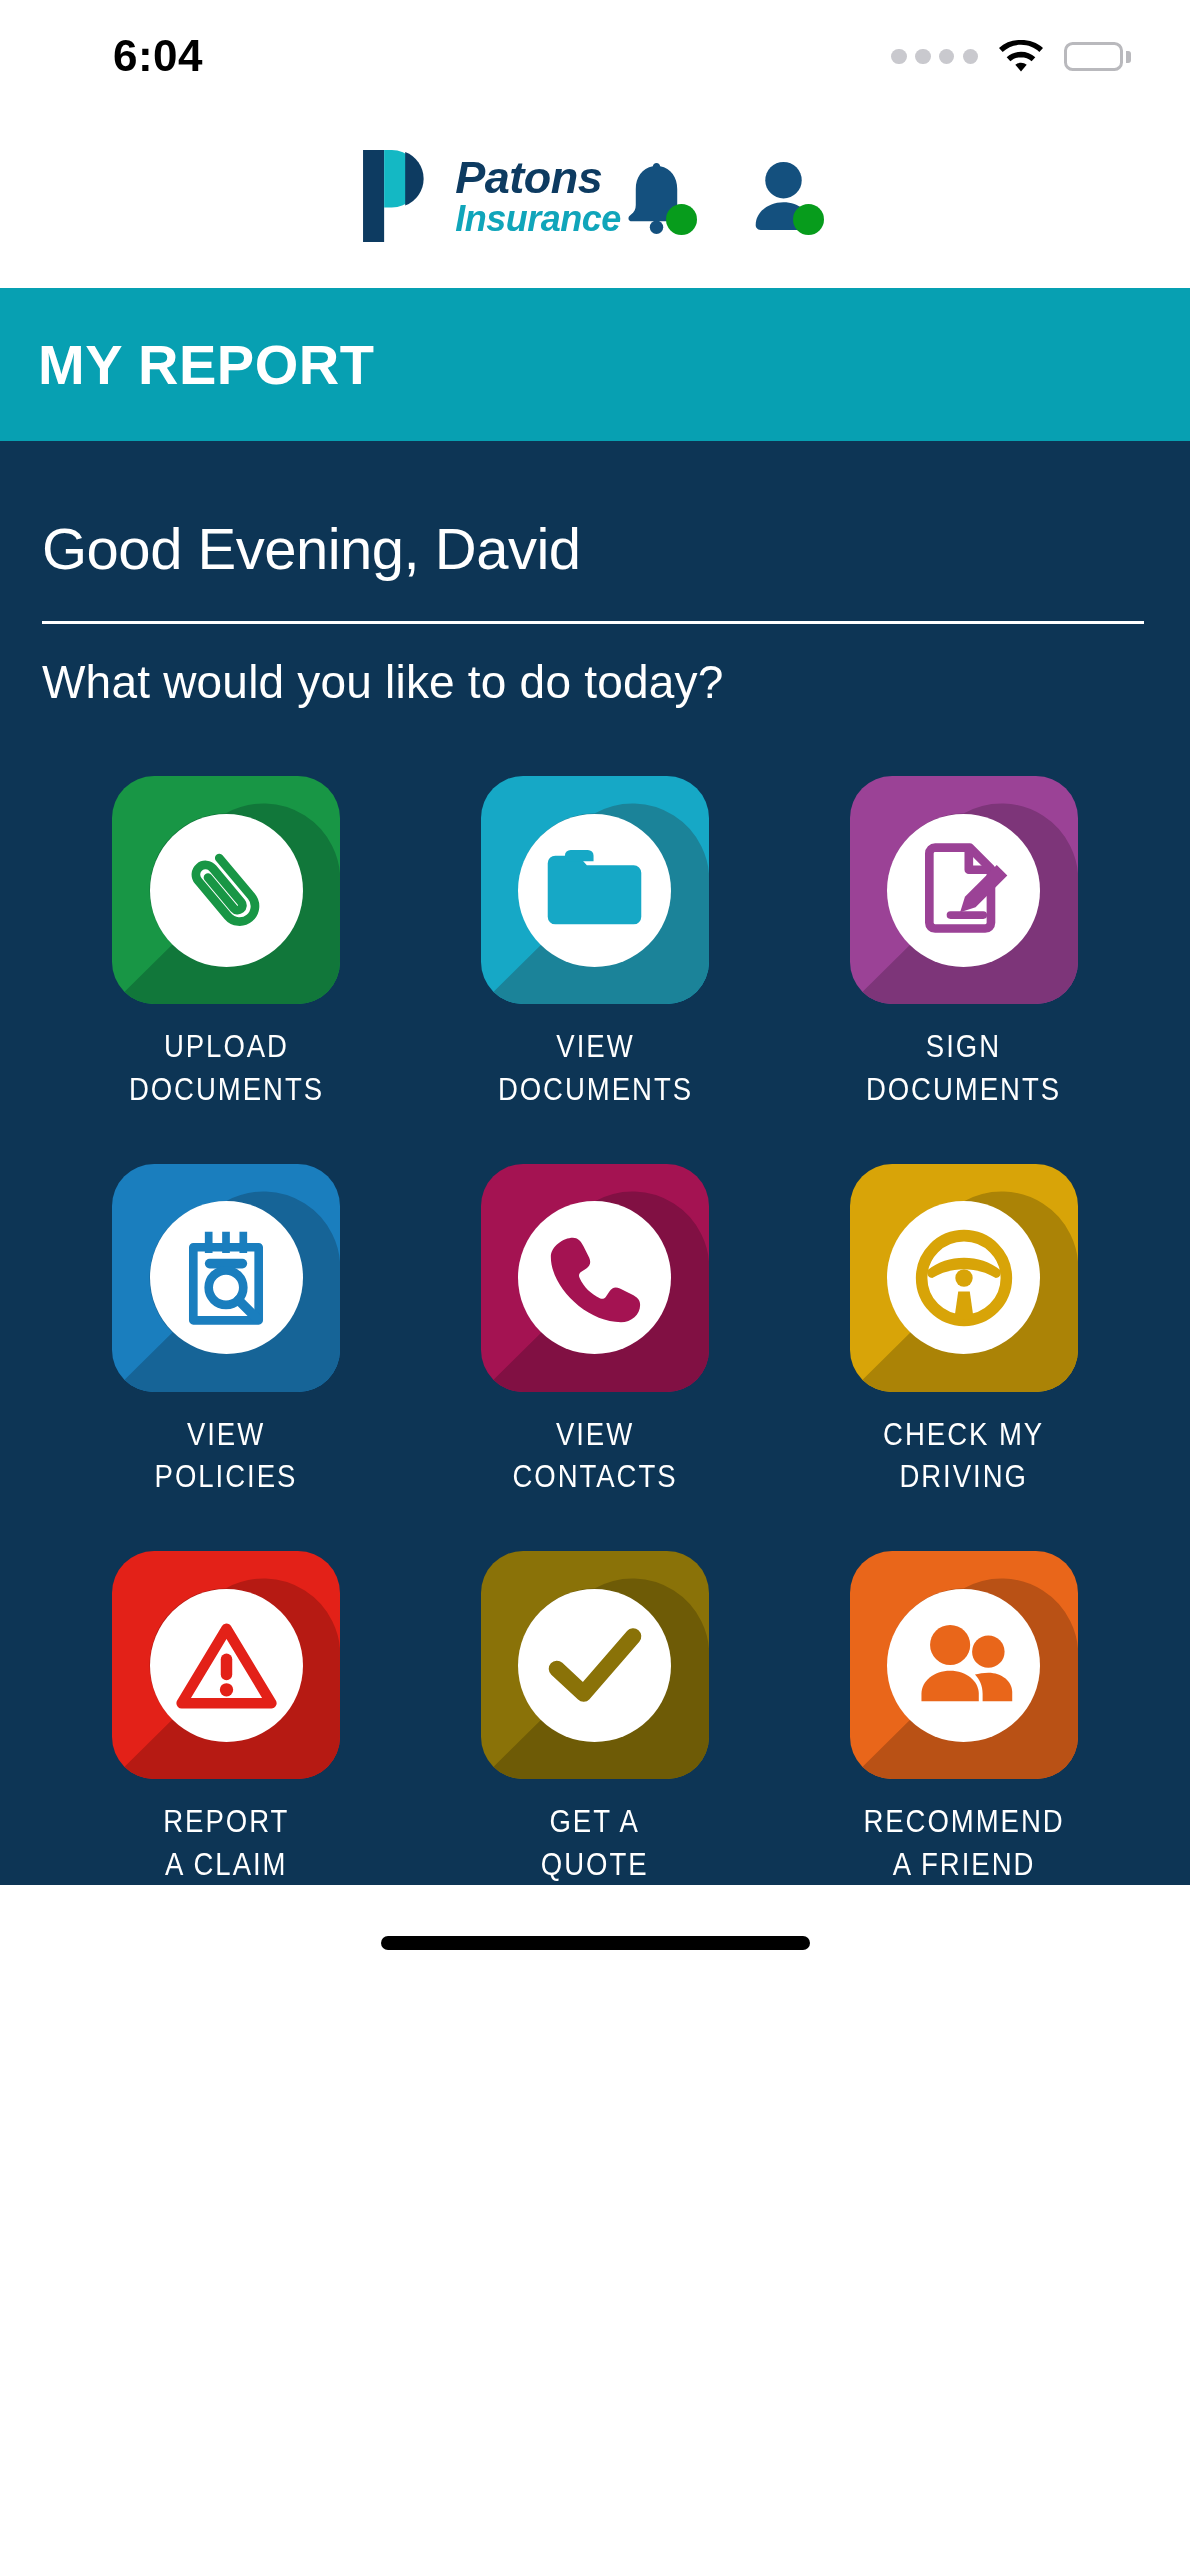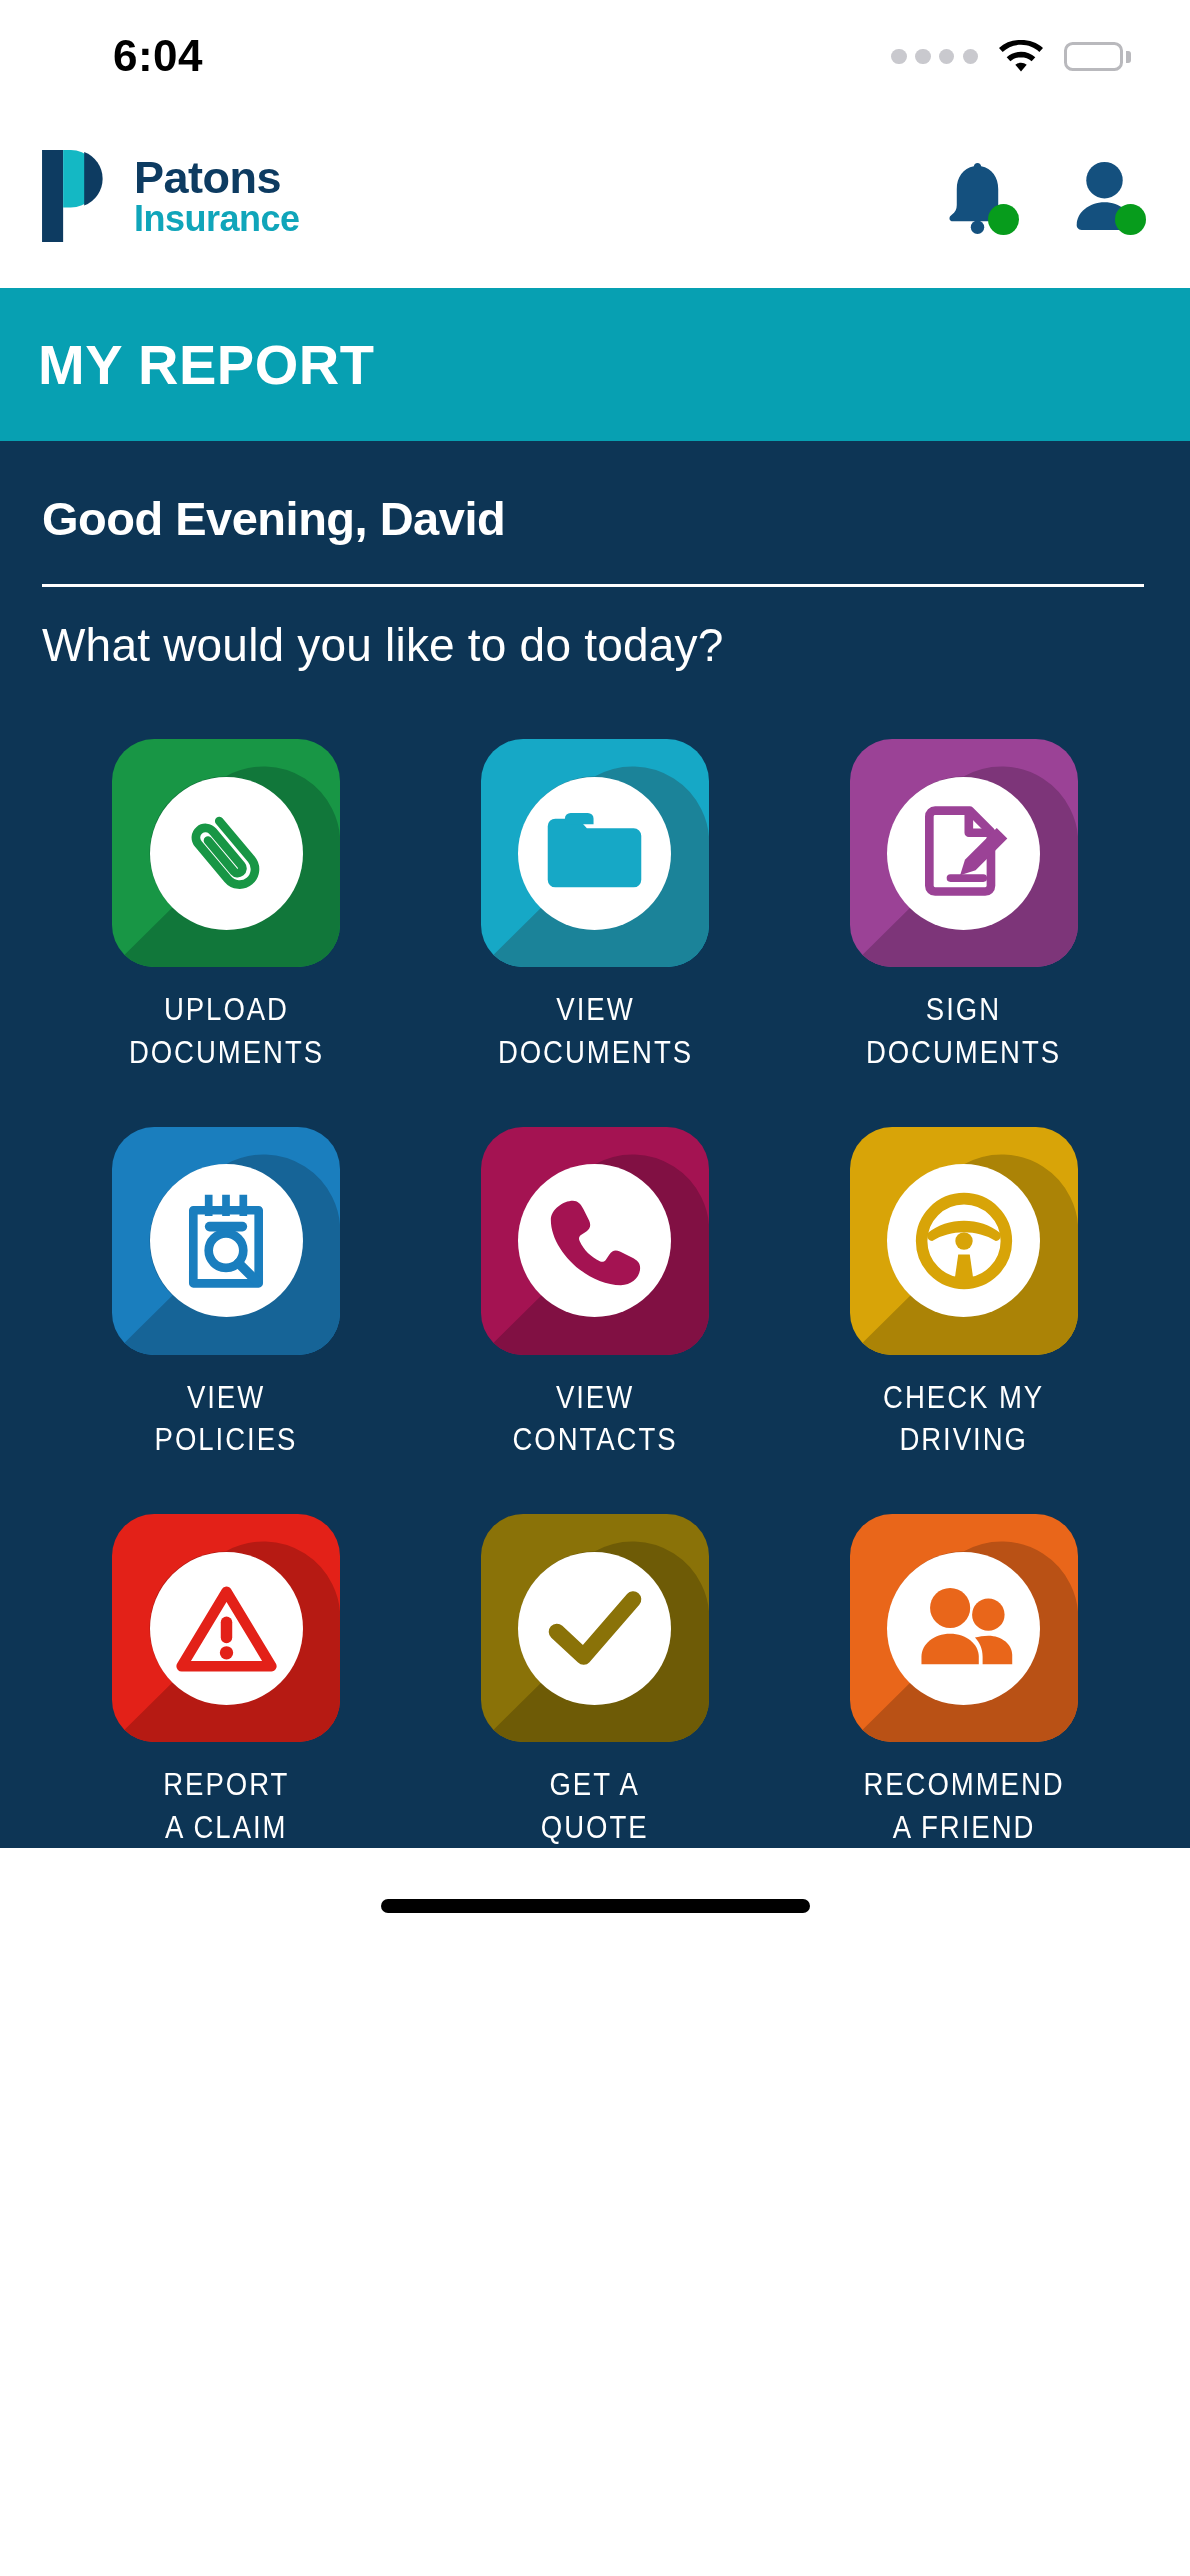--- a/index.html
+++ b/index.html
@@ -53,22 +53,23 @@
   .bat-fill { width:100%; height:100%; background:#000; border-radius:2.9px; }
   .bat-cap {
     width:4.8px; height:11.5px; background:#b9b9bd;
     border-radius:0 2.9px 2.9px 0; margin-left:2.9px;
   }
 
   
   .brandbar {
     flex:0 0 184px;
     background:#ffffff;
-    display:flex; align-items:center; justify-content:space-between;
+    display:flex; align-items:center; justify-content:center;
     padding:0 50px 0 42px;
+    font-style:italic;
   }
   .brand { display:flex; align-items:center; gap:21px; }
   .brand-mark { width:71px; height:92px; display:block; }
   .brand-text { display:flex; flex-direction:column; line-height:1.02; }
   .brand-line1 {
     font-size:45px; font-weight:bold; color:#0d3b61; letter-spacing:-0.5px;
   }
   .brand-line2 {
     font-size:36px; font-weight:bold; color:#10a5ba; letter-spacing:-0.5px;
   }
@@ -95,25 +96,26 @@
 
   
   .content {
     flex:1 1 auto;
     background:#0d3555;
     padding:50px 42px 0 42px;
     position:relative;
   }
   .greeting {
     color:#ffffff;
-    font-size:47px;
-    font-weight:bold;
+    font-size:58px;
+    font-weight:normal;
     line-height:1.18;
     letter-spacing:-0.5px;
     max-width:728px;
+    margin-top:24px;
   }
   .divider {
     height:2.9px; background:#ffffff;
     margin:38px 0 31px 0;
     width:1102px;
   }
   .subtitle {
     color:#ffffff;
     font-size:46px;
     font-weight:400;

